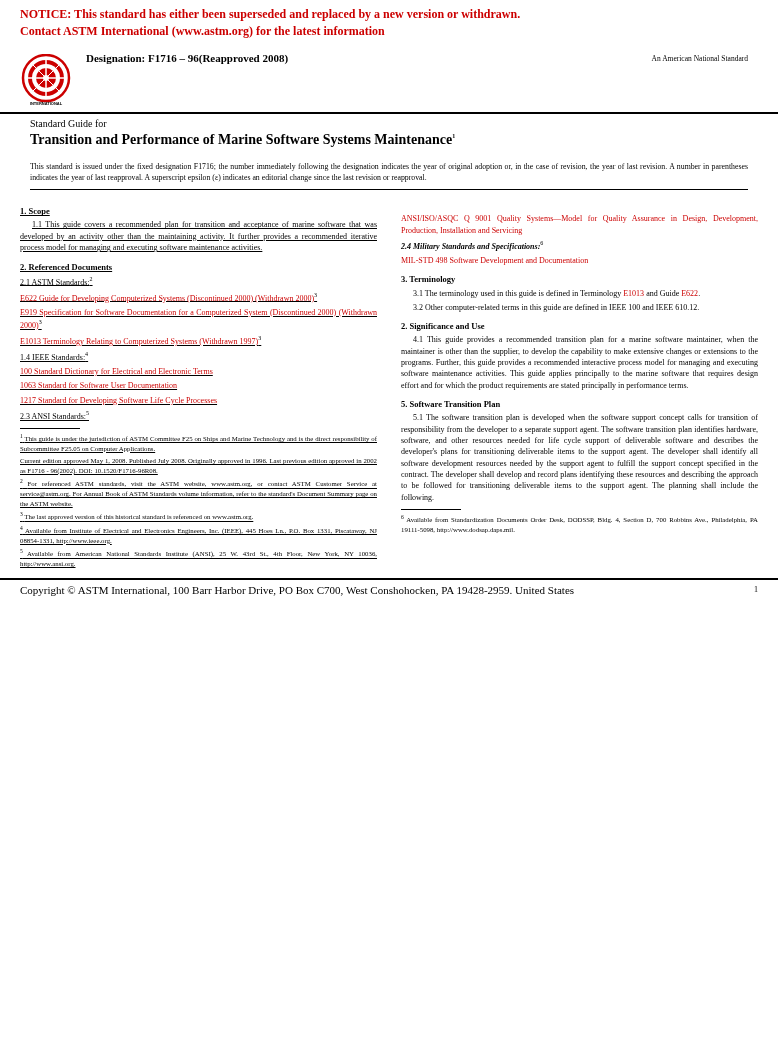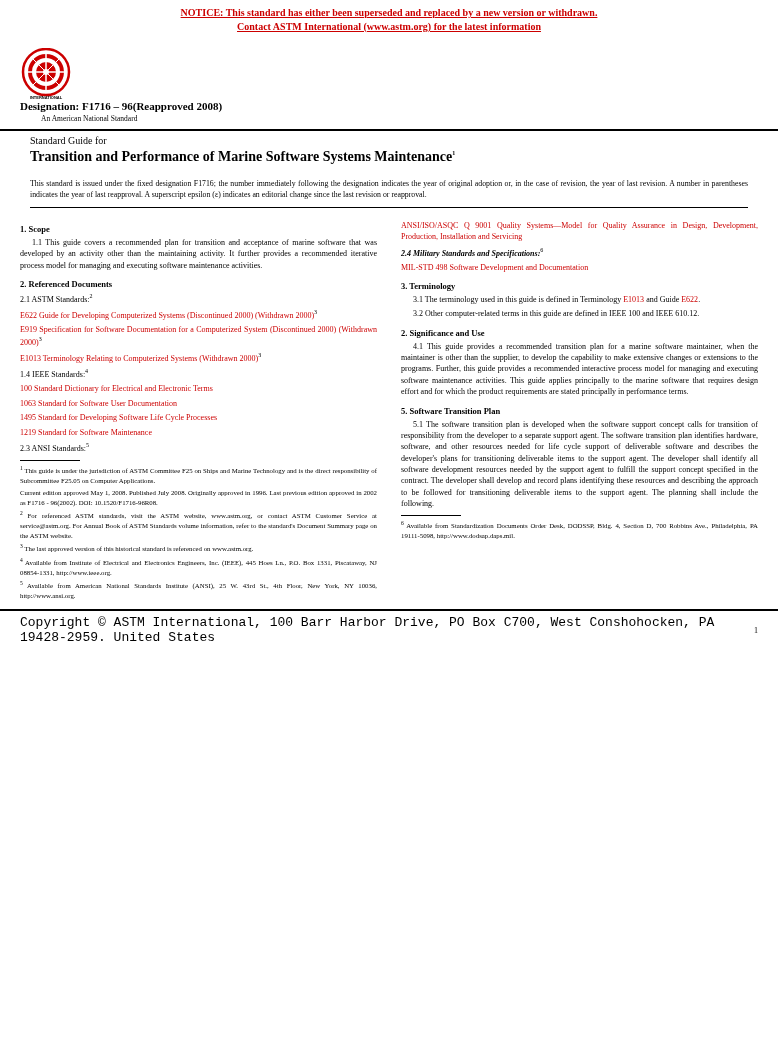--- a/index.html
+++ b/index.html
@@ -6,35 +6,32 @@
     body {
       font-family: 'Times New Roman', Times, serif;
       font-size: 8.5px;
       background: #fff;
       color: #000;
       width: 778px;
       min-height: 1041px;
     }
     .notice-bar {
       background: #fff;
-      text-align: center;
       padding: 6px 20px 4px;
-      font-size: 10px;
+      font-size: 12px;
       color: #c00;
       font-weight: bold;
       line-height: 1.4;
       border-bottom: none;
-      text-decoration: underline;
     }
     .header-section {
       display: flex;
       align-items: flex-start;
       padding: 8px 30px 6px 20px;
       border-bottom: 2px solid #000;
-      flex-direction: column;
     }
     .astm-logo {
       width: 52px;
       height: 52px;
       flex-shrink: 0;
       margin-right: 14px;
       margin-top: 2px;
     }
     .astm-logo svg {
       width: 52px;
@@ -84,20 +81,21 @@
       display: flex;
       gap: 0;
       padding: 8px 20px 0 20px;
     }
     .col-left {
       flex: 1;
       padding-right: 12px;
       font-size: 8px;
       line-height: 1.42;
       text-align: justify;
+      text-decoration: underline;
     }
     .col-right {
       flex: 1;
       padding-left: 12px;
       font-size: 8px;
       line-height: 1.42;
       text-align: justify;
       border-left: none;
     }
     .section-heading {
@@ -133,22 +131,21 @@
     .footer-section {
       margin-top: 6px;
       padding: 4px 20px;
       border-top: 2px solid #000;
       font-size: 7px;
       display: flex;
       justify-content: space-between;
       align-items: center;
     }
     .footer-copyright {
-      font-size: 13px;
-      font-family: Liberation Mono, monospace;
+      font-size: 11px;
     }
     .footer-page {
       font-size: 8px;
     }
     sup {
       font-size: 6px;
       vertical-align: super;
     }
     .italic { font-style: italic; }
     .bold { font-weight: bold; }
@@ -219,64 +216,61 @@
 
     <p>
       <a class="red-link"><span>E622 Guide for Developing Computerized Systems (Discontinued 2000) (Withdrawn 2000)</span></a><sup>3</sup>
     </p>
 
     <p>
       <a class="red-link"><span>E919 Specification for Software Documentation for a Computerized System (Discontinued 2000) (Withdrawn 2000)</span></a><sup>3</sup>
     </p>
 
     <p>
-      <a class="red-link"><span>E1013 Terminology Relating to Computerized Systems (Withdrawn 2000)</span></a><sup>3</sup>
+      <a class="red-link"><span>E1013 Terminology Relating to Computerized Systems (Withdrawn 1997)</span></a><sup>3</sup>
     </p>
 
     <p>
       <span>1.4  IEEE Standards:</span><sup>4</sup>
     </p>
 
     <p>
       <a class="red-link"><span>100 Standard Dictionary for Electrical and Electronic Terms</span></a>
     </p>
 
 
     <p>
       <a class="red-link"><span>1063 Standard for Software User Documentation</span></a>
     </p>
 
     <p>
-      <a class="red-link"><span>1495 Standard for Developing Software Life Cycle Processes</span></a>
-    </p>
-
-    <p>
-      <a class="red-link"><span>1219 Standard for Software Maintenance</span></a>
-    </p>
+      <a class="red-link"><span>1217 Standard for Developing Software Life Cycle Processes</span></a>
+    </p>
+
 
     <p>
       <span>2.3  ANSI Standards:</span><sup>5</sup>
     </p>
 
 
     <hr class="footnote-divider">
     <div class="footnote-text">
       <p><sup>1</sup> <span>This guide is under the jurisdiction of ASTM Committee F25 on Ships and Marine Technology and is the direct responsibility of Subcommittee F25.05 on Computer Applications.</span></p>
       <p style="margin-top:2px;"><span>Current edition approved May 1, 2008. Published July 2008. Originally approved in 1996. Last previous edition approved in 2002 as F1716 - 96(2002). DOI: 10.1520/F1716-96R08.</span></p>
       <p style="margin-top:3px;"><sup>2</sup> <span>For referenced ASTM standards, visit the ASTM website, www.astm.org, or contact ASTM Customer Service at service@astm.org. For Annual Book of ASTM Standards volume information, refer to the standard's Document Summary page on the ASTM website.</span></p>
       <p style="margin-top:3px;"><sup>3</sup> <span>The last approved version of this historical standard is referenced on www.astm.org.</span></p>
       <p style="margin-top:3px;"><sup>4</sup> <span>Available from Institute of Electrical and Electronics Engineers, Inc. (IEEE), 445 Hoes Ln., P.O. Box 1331, Piscataway, NJ 08854-1331, http://www.ieee.org.</span></p>
       <p style="margin-top:3px;"><sup>5</sup> <span>Available from American National Standards Institute (ANSI), 25 W. 43rd St., 4th Floor, New York, NY 10036, http://www.ansi.org.</span></p>
     </div>
 
   </div>
 
   <div class="col-right">
 
-    <p style="margin-top:4px;">
+    <p style="margin-top:15px;">
       <a class="red-link"><span>ANSI/ISO/ASQC  Q 9001 Quality Systems—Model for Quality Assurance in Design, Development, Production, Installation and Servicing</span></a>
     </p>
 
     <p>
       <span class="bold italic">2.4  Military Standards and Specifications:</span><sup>6</sup>
     </p>
 
     <p>
       <a class="red-link"><span>MIL-STD 498 Software Development and Documentation</span></a>
     </p>

